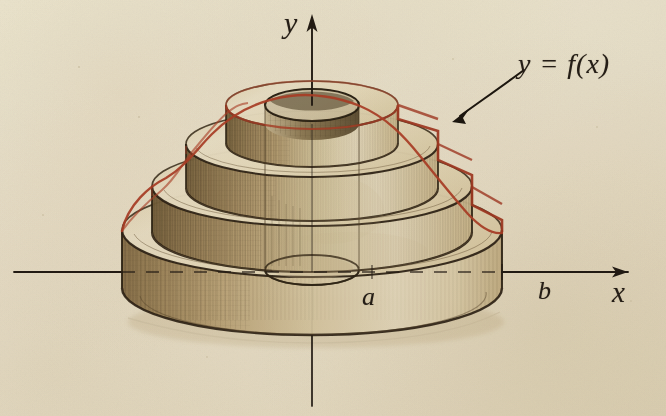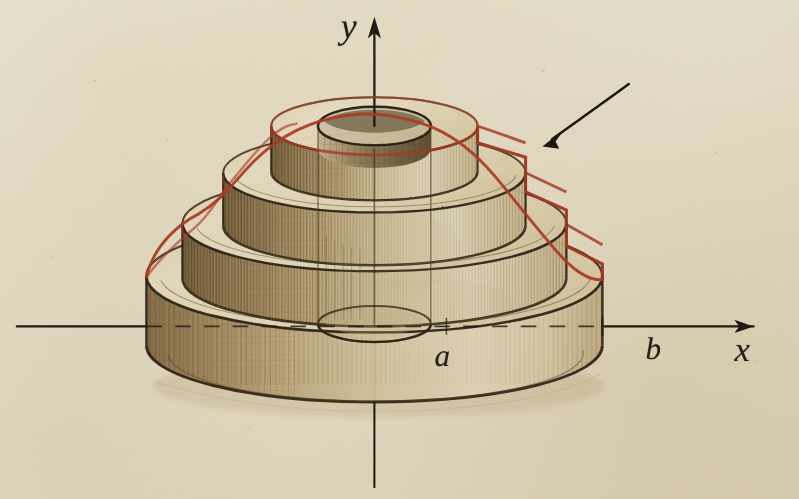--- a/index.html
+++ b/index.html
@@ -315,14 +315,15 @@
   <div class="speck" style="left:42px;top:214px;width:1.5px;height:1.5px;opacity:.35"></div>
 
   <div class="mathlabel" style="left:284px;top:6px;font-size:30px;">y</div>
 
   <div class="mathlabel" style="left:612px;top:276px;font-size:29px;">x</div>
 
   <div class="mathlabel" style="left:362px;top:282px;font-size:26px;">a</div>
 
   <div class="mathlabel" style="left:538px;top:276px;font-size:26px;">b</div>
 
+  <div class="mathlabel" style="left:518px;top:48px;font-size:28px;letter-spacing:1px;">y = f(x)</div>
 
 </div>
 
 </body></html>

